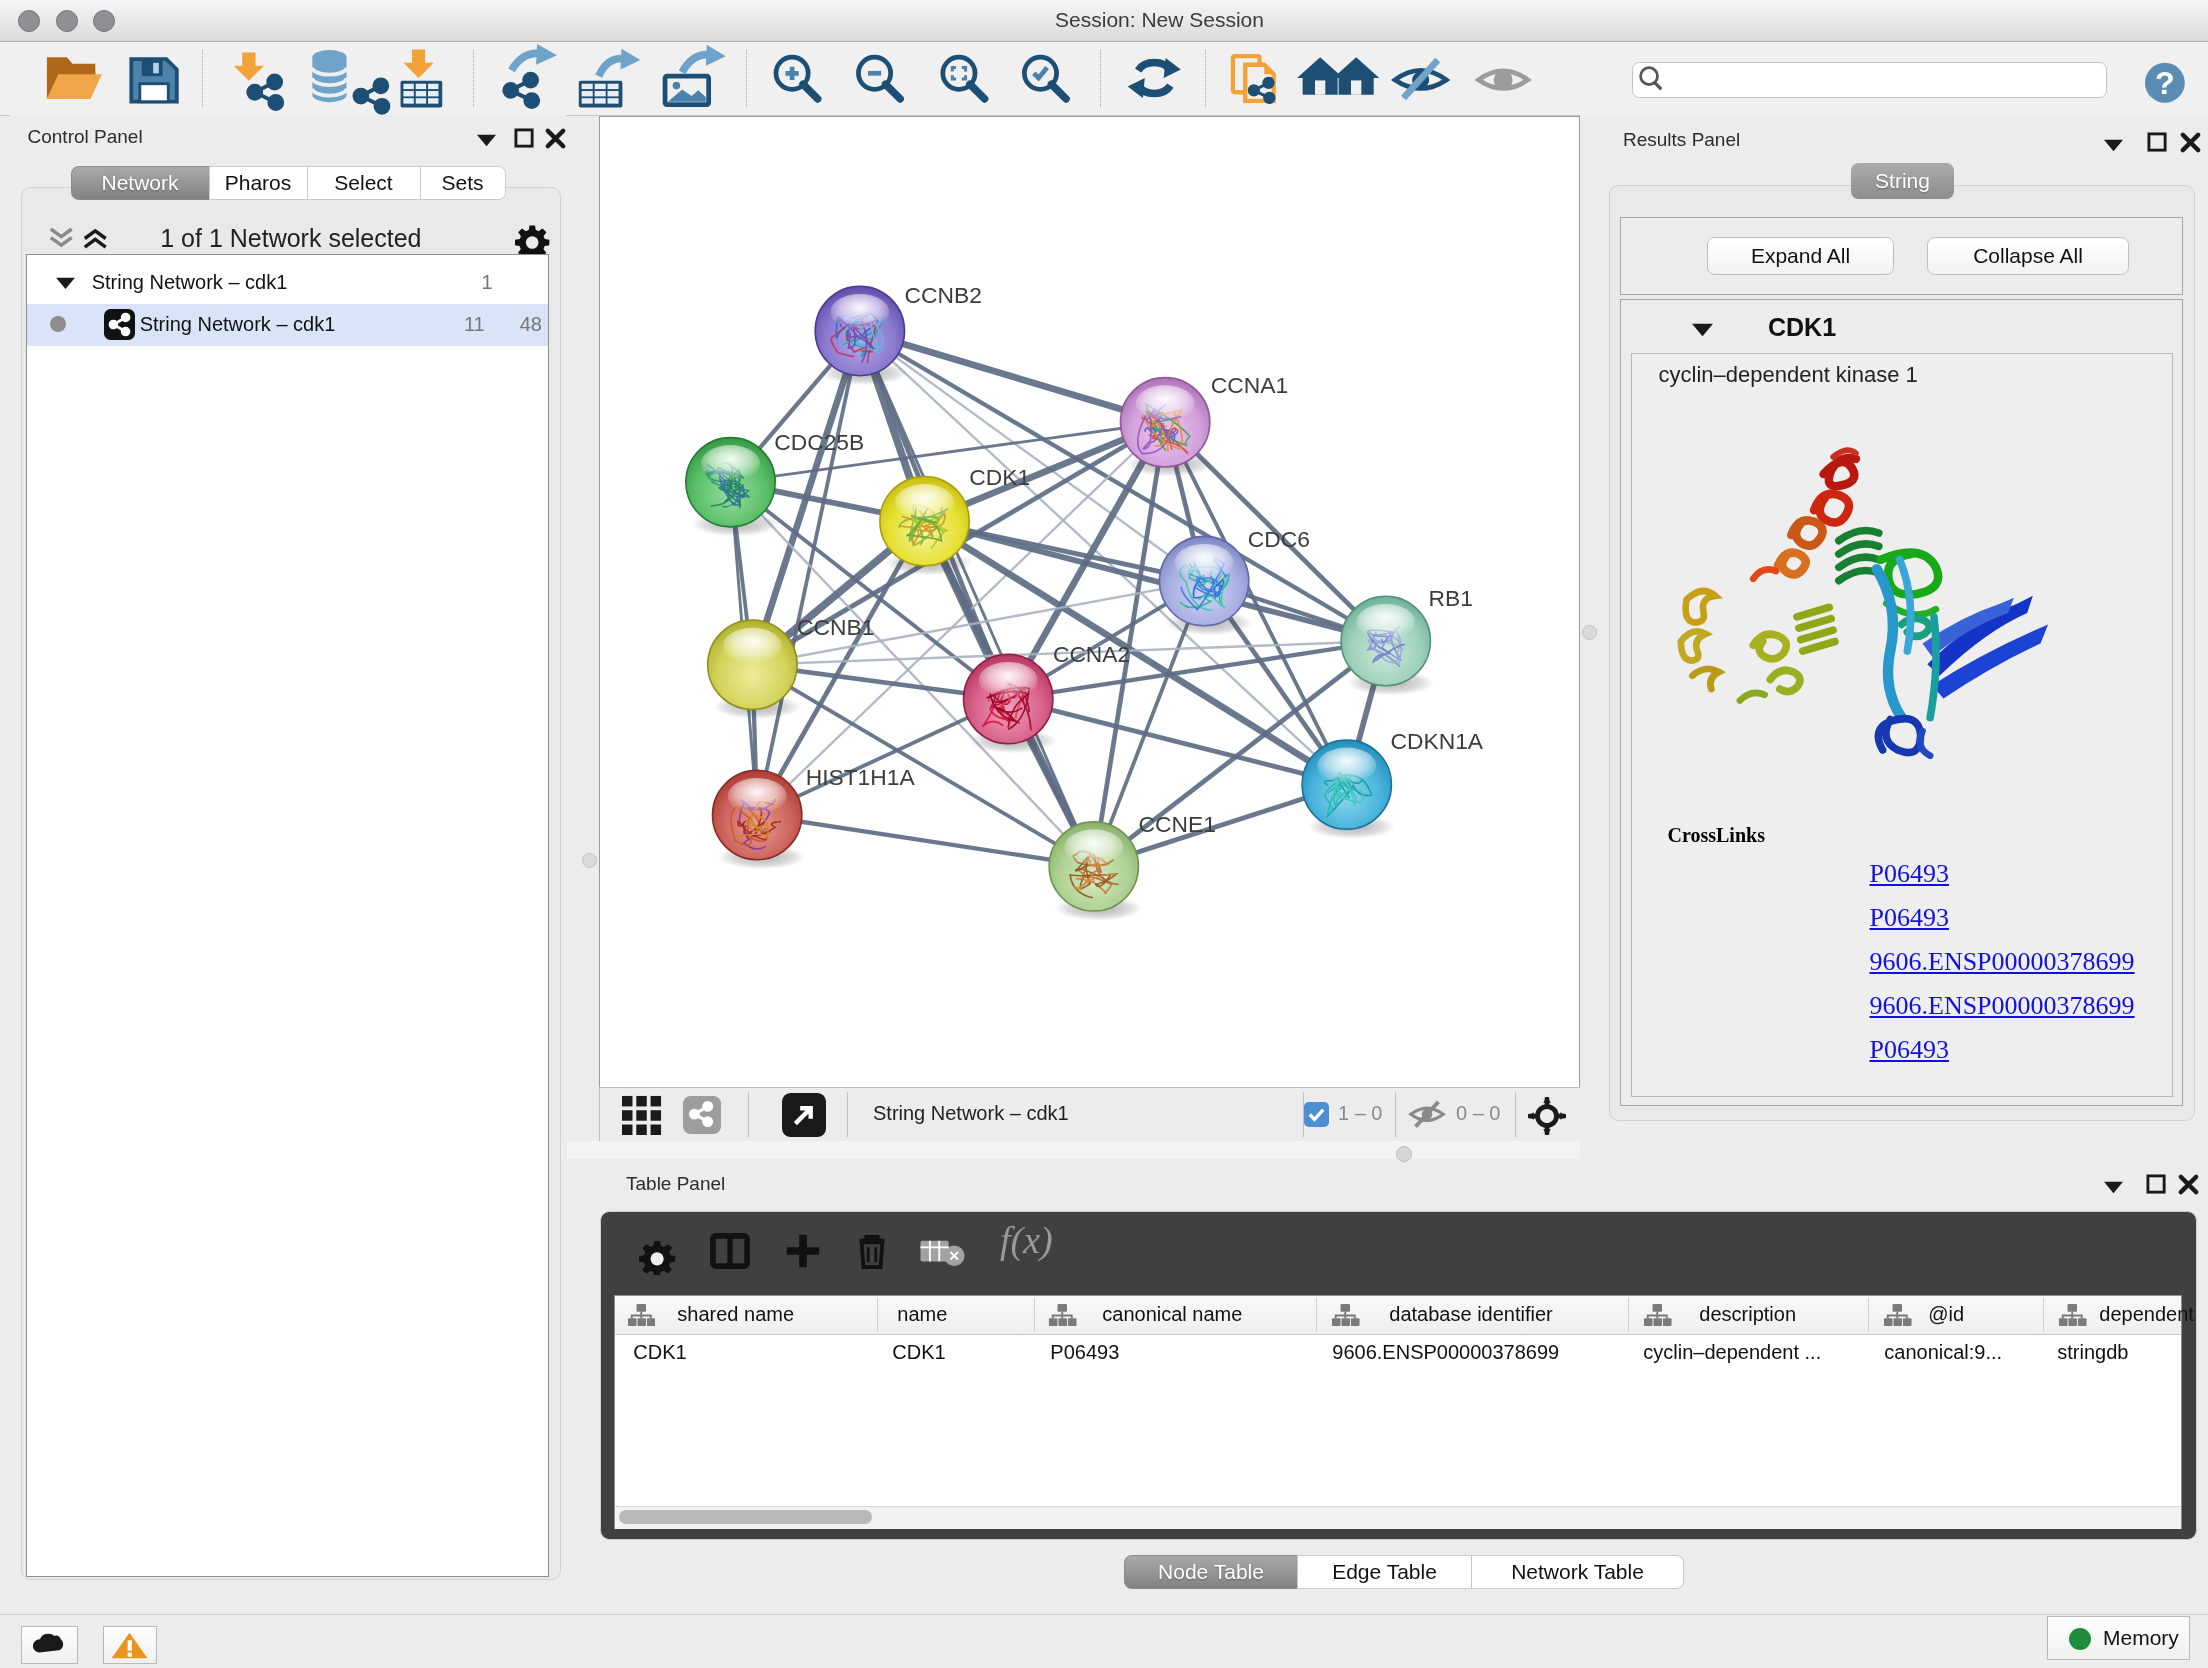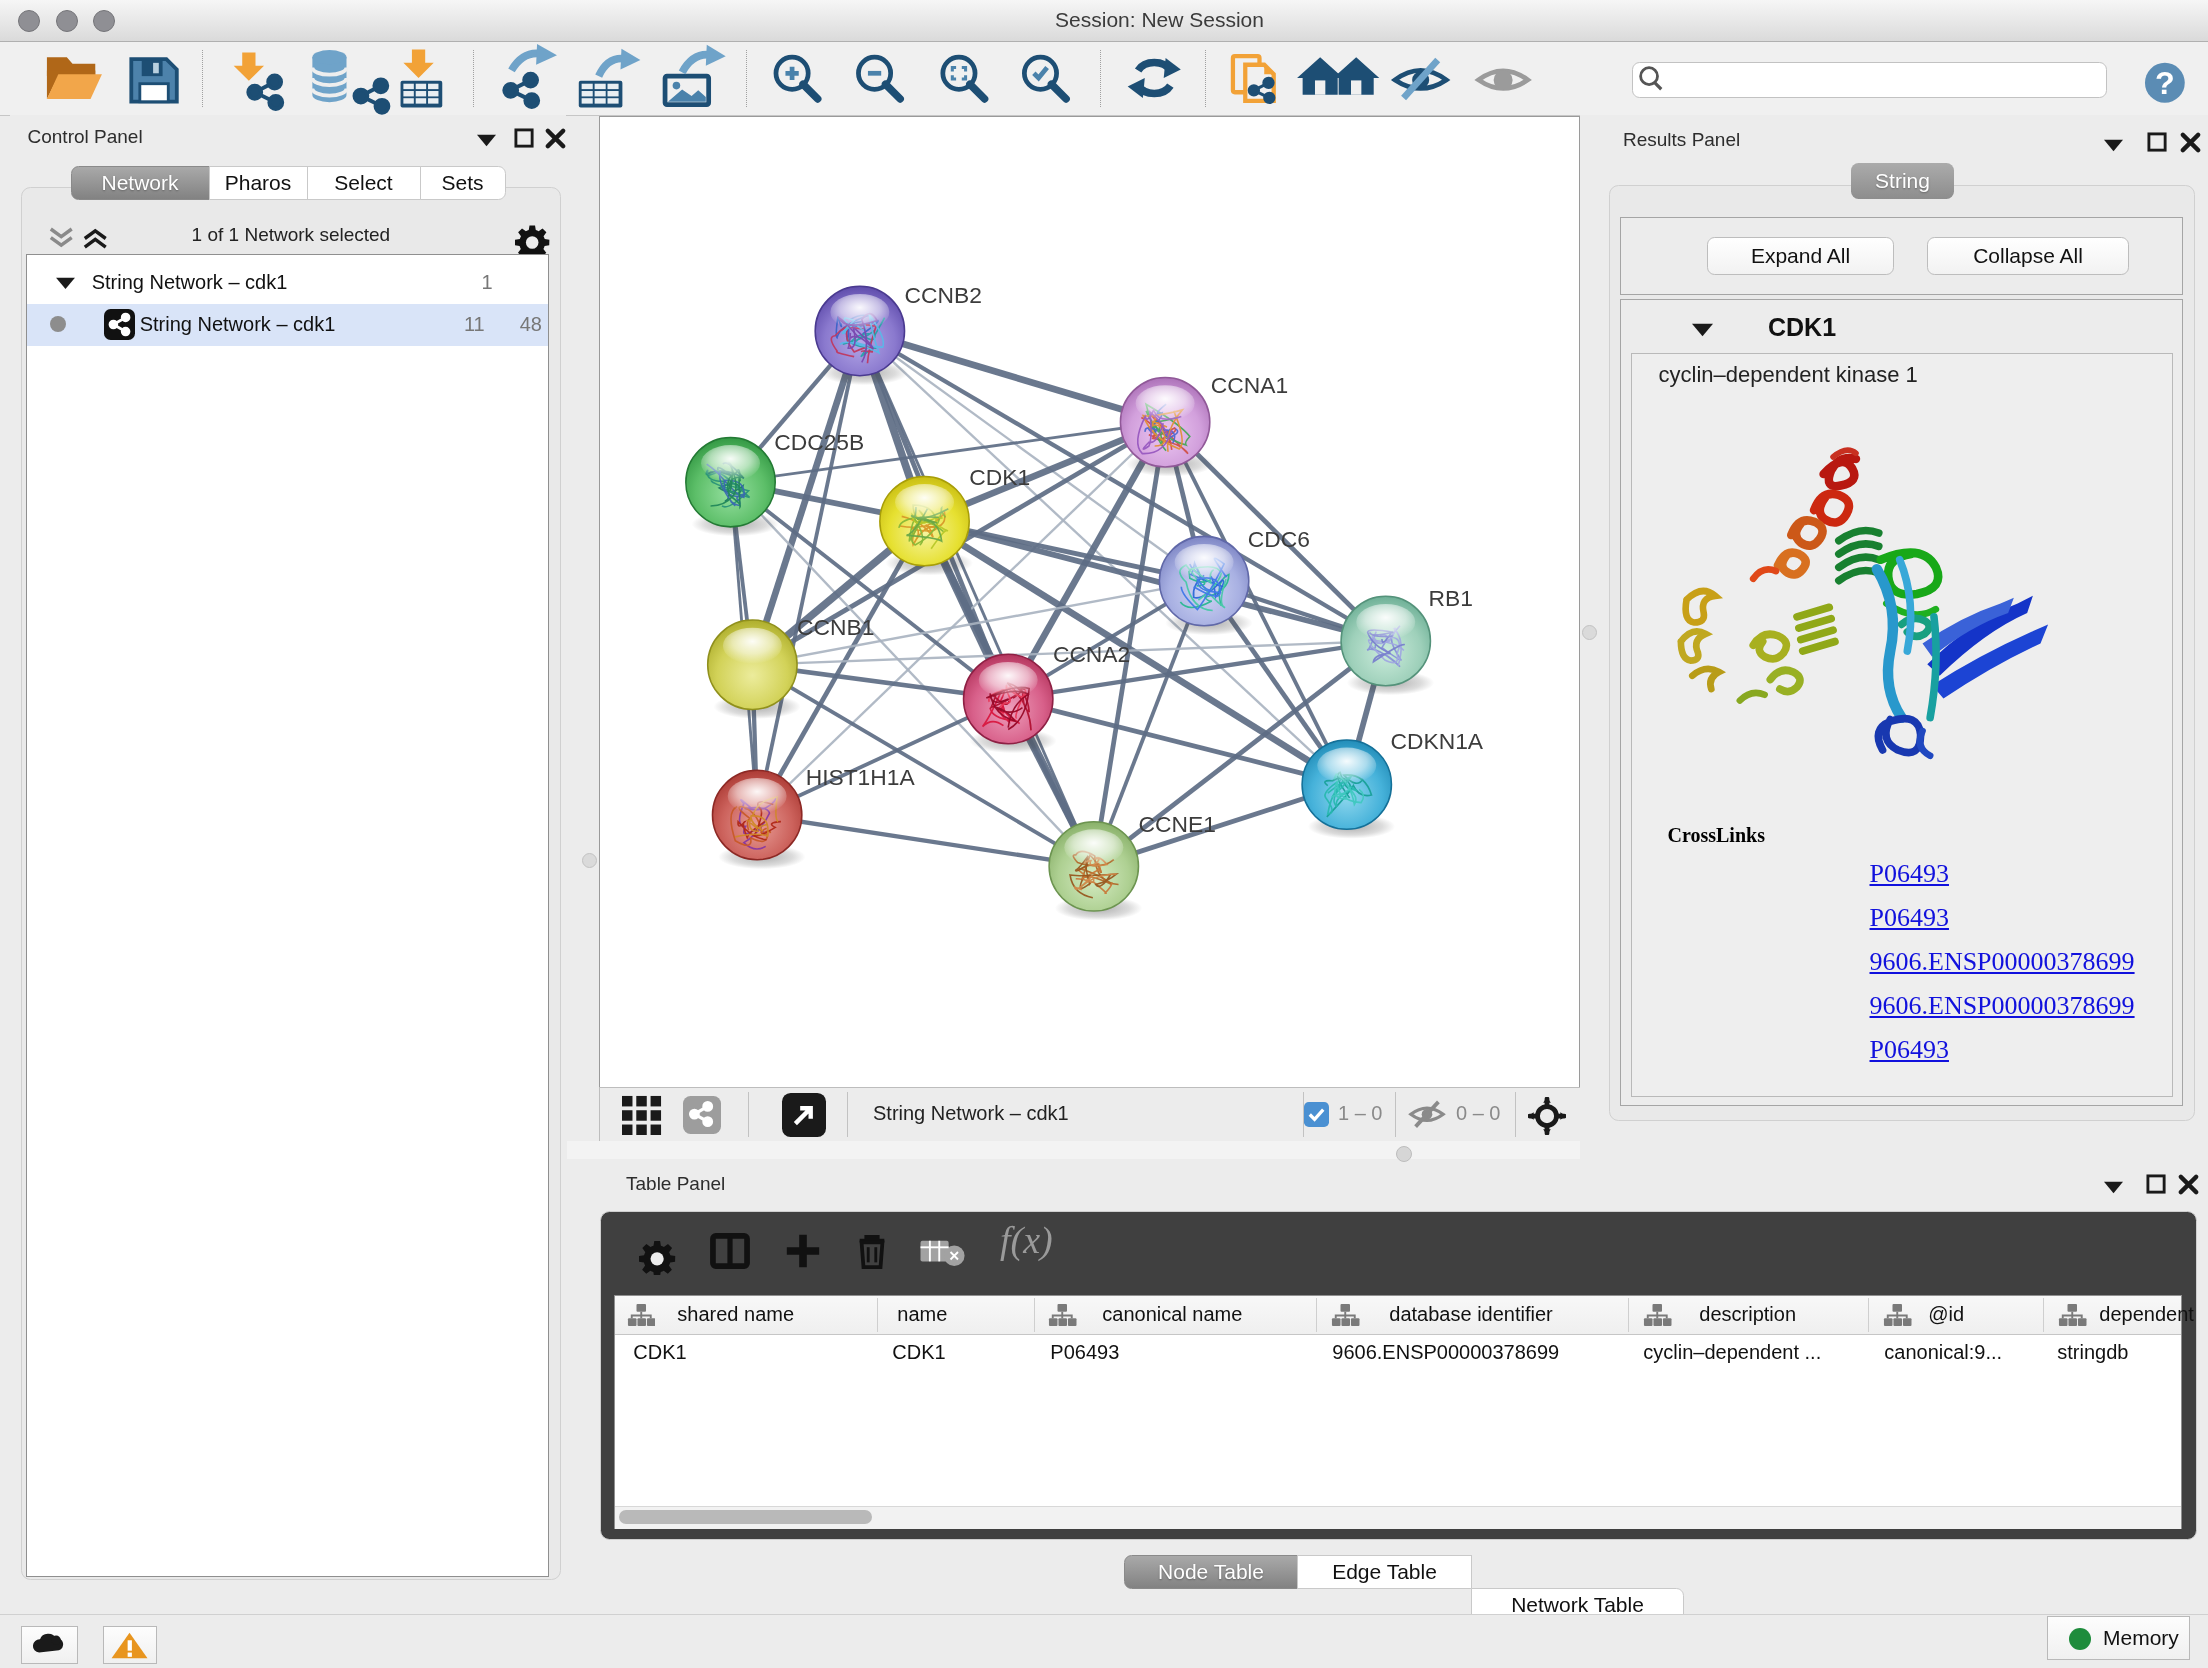--- a/index.html
+++ b/index.html
@@ -186,21 +186,21 @@
   <div class="abs" style="left:61px;top:51px;z-index:3;">
     <span class="tab tabsel" style="width:137px;border-radius:7.6px 0 0 7.6px;">Network</span><span class="tab" style="width:97px;margin-left:-1px;">Pharos</span><span class="tab" style="width:112px;margin-left:-1px;">Select</span><span class="tab" style="width:84px;margin-left:-1px;border-radius:0 7.6px 7.6px 0;">Sets</span>
   </div>
   <div id="cp-inner" class="abs">
     <div class="abs" style="left:25px;top:38px;"><svg width="28.5" height="25" viewBox="0 0 30 26">
           <path d="M4 3 L15 11 L26 3 M4 12 L15 20 L26 12" fill="none" stroke="#8a8a8a" stroke-width="3.6"></path>
         </svg></div>
     <div class="abs" style="left:59px;top:38px;"><svg width="28.5" height="25" viewBox="0 0 30 26">
           <path d="M4 22 L15 14 L26 22 M4 13 L15 5 L26 13" fill="none" stroke="#1a1a1a" stroke-width="3.6"></path>
         </svg></div>
-    <div class="abs" style="left:0;top:36px;width:100%;text-align:center;font-size:19px;color:#222;">1 of 1 Network selected</div>
+    <div class="abs" style="left:0;top:36px;width:100%;text-align:center;font-size:25px;color:#222;">1 of 1 Network selected</div>
     <div class="abs" style="left:493px;top:30px;"><svg width="40" height="40" viewBox="0 0 42 42">
           <g transform="scale(1.57) translate(0,0)">
             <path d="M23 14.6 l-3.1 -0.5 a8 8 0 0 0 -0.8 -1.9 l1.9 -2.6 l-2.6 -2.6 l-2.6 1.9 a8 8 0 0 0 -1.9 -0.8 L13.4 5 h-3.7 l-0.5 3.1 a8 8 0 0 0 -1.9 0.8 L4.7 7 L2.1 9.6 l1.9 2.6 a8 8 0 0 0 -0.8 1.9 L0 14.6 v3.7 l3.1 0.5 a8 8 0 0 0 0.8 1.9 l-1.9 2.6 l2.6 2.6 l2.6 -1.9 a8 8 0 0 0 1.9 0.8 l0.5 3.1 h3.7 l0.5 -3.1 a8 8 0 0 0 1.9 -0.8 l2.6 1.9 l2.6 -2.6 l-1.9 -2.6 a8 8 0 0 0 0.8 -1.9 l3.1 -0.5 Z" fill="#111"></path>
             <circle cx="11.5" cy="16.4" r="4.2" fill="#ececec"></circle>
           </g>
         </svg></div>
     <div id="cp-list" class="abs">
       <div class="row1 abs" style="top:7.6px;">
         <span class="abs" style="left:27px;top:10.5px;"><svg width="23" height="17" viewBox="0 0 24 18">
               <path d="M2 4 L22 4 L12 16 Z" fill="#1a1a1a"></path>
@@ -789,21 +789,21 @@
       <div class="th abs" style="left:717px;top:45px;">9606.ENSP00000378699</div>
       <div class="th abs" style="left:1028px;top:45px;">cyclin–dependent ...</div>
       <div class="th abs" style="left:1269px;top:45px;">canonical:9...</div>
       <div class="th abs" style="left:1442px;top:45px;">stringdb</div>
       <div class="abs" style="left:0px;top:210px;width:100%;height:22px;background:#f2f2f2;border-top:1px solid #d8d8d8;">
         <div class="abs" style="left:3.8px;top:2.9px;width:253px;height:14.3px;border-radius:7.6px;background:#b9b9b9;"></div>
       </div>
     </div>
   </div>
   <div class="abs" style="left:557px;top:395px;">
-    <span class="tab tabsel" style="width:172px;border-radius:7.6px 0 0 7.6px;">Node Table</span><span class="tab" style="width:173px;margin-left:-1px;">Edge Table</span><span class="tab" style="width:211px;margin-left:-1px;border-radius:0 7.6px 7.6px 0;margin-top:33px;">Network Table</span>
+    <span class="tab tabsel" style="width:172px;border-radius:7.6px 0 0 7.6px;">Node Table</span><span class="tab" style="width:173px;margin-left:-1px;">Edge Table</span><span class="tab" style="width:211px;margin-left:-1px;border-radius:0 7.6px 7.6px 0;">Network Table</span>
   </div>
 </div>
 
 <div class="abs" style="left:582px;top:853px;width:13.3px;height:13.3px;border-radius:50%;background:#dadada;border:1px solid #c2c2c2;"></div>
 <div class="abs" style="left:1582px;top:625px;width:13.3px;height:13.3px;border-radius:50%;background:#dadada;border:1px solid #c2c2c2;"></div>
 <div id="statusbar" class="abs">
   <div class="sbtn abs" style="left:21px;width:55px;"><svg width="55" height="36" viewBox="0 0 58 38">
         <path d="M18 27 a7 7 0 0 1 1 -14 a9 8 0 0 1 17 -1 a6.5 6.5 0 0 1 3 12.6 Z" fill="#1a1a1a"></path>
         <circle cx="36" cy="14" r="5" fill="#1a1a1a"></circle>
       </svg></div>

